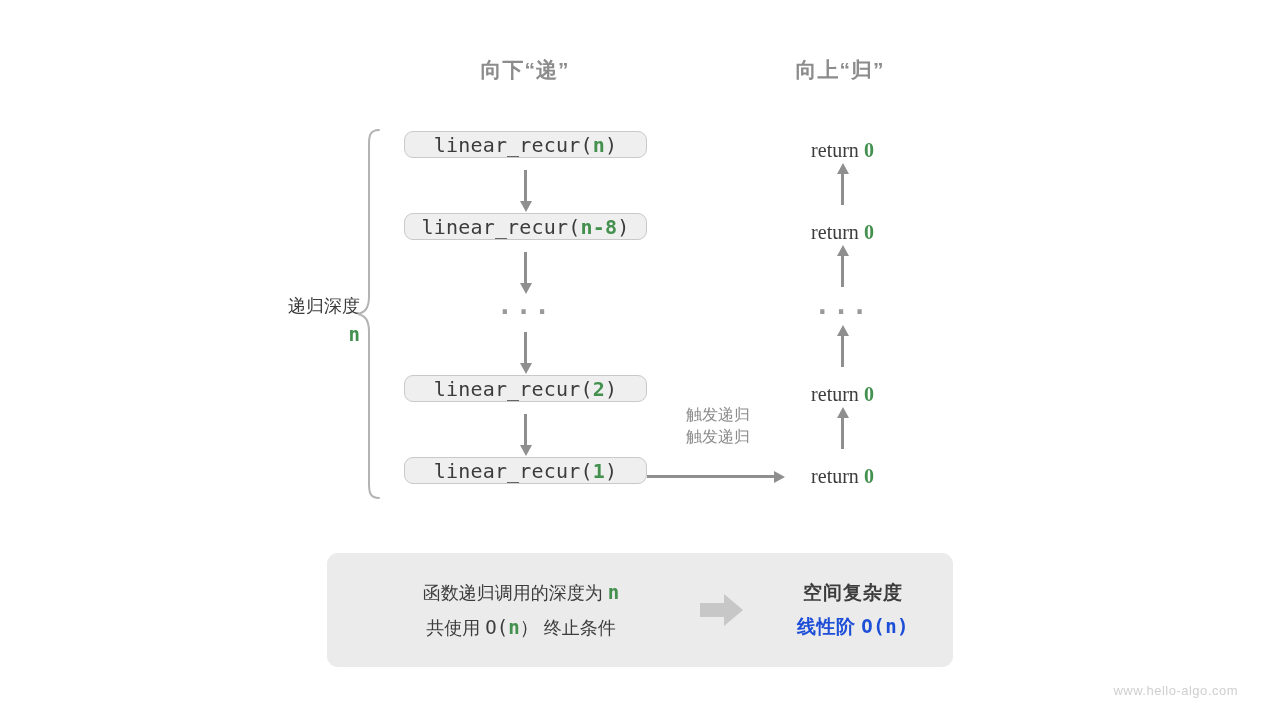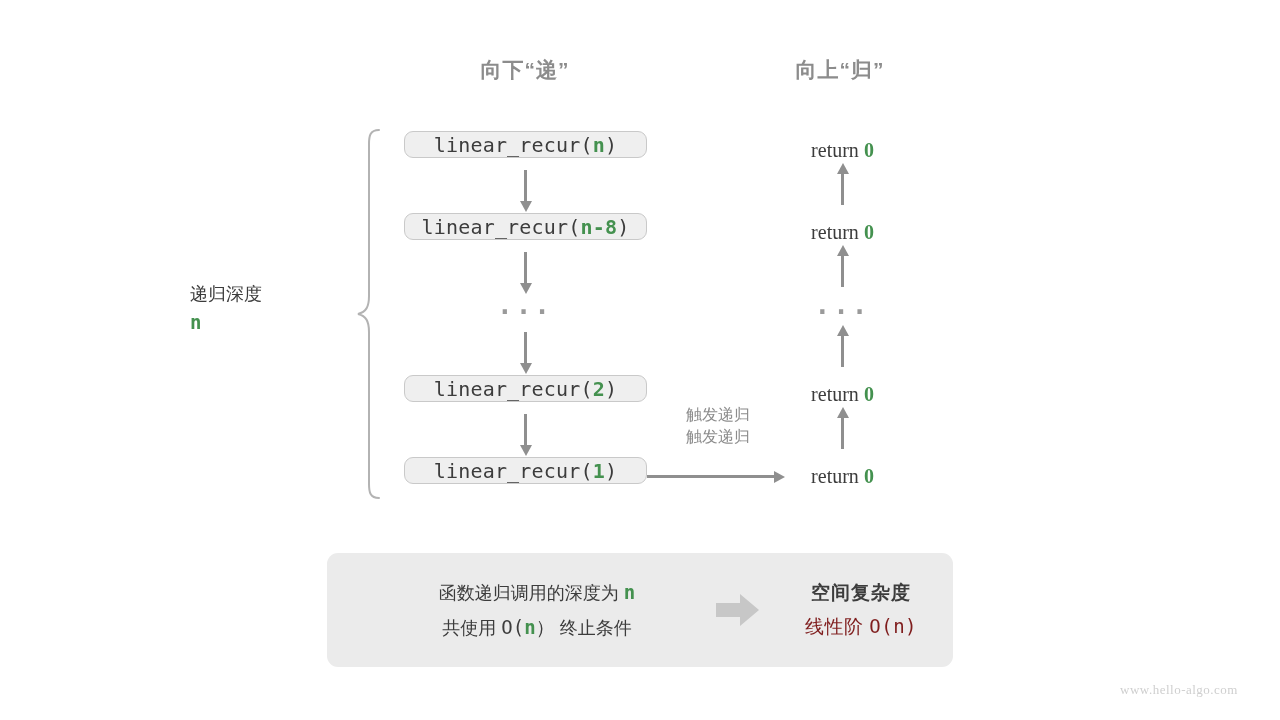--- a/index.html
+++ b/index.html
@@ -166,23 +166,23 @@
     color: #8c8c8c;
     line-height: 1.35;
     text-align: center;
     white-space: nowrap;
   }
 
   
   #depth-label {
     position: absolute;
     left: 190px;
-    top: 281px;
+    top: 293px;
     width: 170px;
-    text-align: left;
+    text-align: right;
     font-size: 18px;
     color: #3c3c3c;
     line-height: 1.5;
   }
   #depth-label .dn {
     color: #44914f;
     font-weight: bold;
     font-family: "DejaVu Sans Mono", "Liberation Mono", monospace;
     font-size: 19px;
   }
@@ -201,21 +201,21 @@
     top: 553px;
     width: 626px;
     height: 114px;
     background: #ebebeb;
     border-radius: 11px;
     display: flex;
     align-items: center;
   }
   #summary-left {
     width: 340px;
-    padding-left: 40px;
+    padding-left: 24px;
     text-align: center;
     font-size: 18px;
     color: #3c3c3c;
     line-height: 1.85;
     white-space: nowrap;
   }
   #summary-left .g {
     color: #44914f;
     font-weight: bold;
     font-family: "DejaVu Sans Mono", "Liberation Mono", monospace;
@@ -238,34 +238,34 @@
     white-space: nowrap;
   }
   #summary-right .title {
     font-size: 19px;
     font-weight: bold;
     color: #3c3c3c;
     letter-spacing: 1px;
   }
   #summary-right .value {
     font-size: 19px;
-    font-weight: normal;
-    color: #7f1d1d;
+    font-weight: bold;
+    color: #1d4ed8;
     letter-spacing: 0.5px;
   }
   #summary-right .value .mono {
     font-family: "DejaVu Sans Mono", "Liberation Mono", monospace;
   }
 
   
   #watermark {
     position: absolute;
     right: 42px;
     bottom: 22px;
-    font-family: Liberation Serif, serif;
+    font-family: Liberation Sans, sans-serif;
     font-size: 13px;
     color: #cfcfcf;
     letter-spacing: 0.5px;
   }
 </style>
 </head>
 <body>
 
 <div class="canvas">
 

